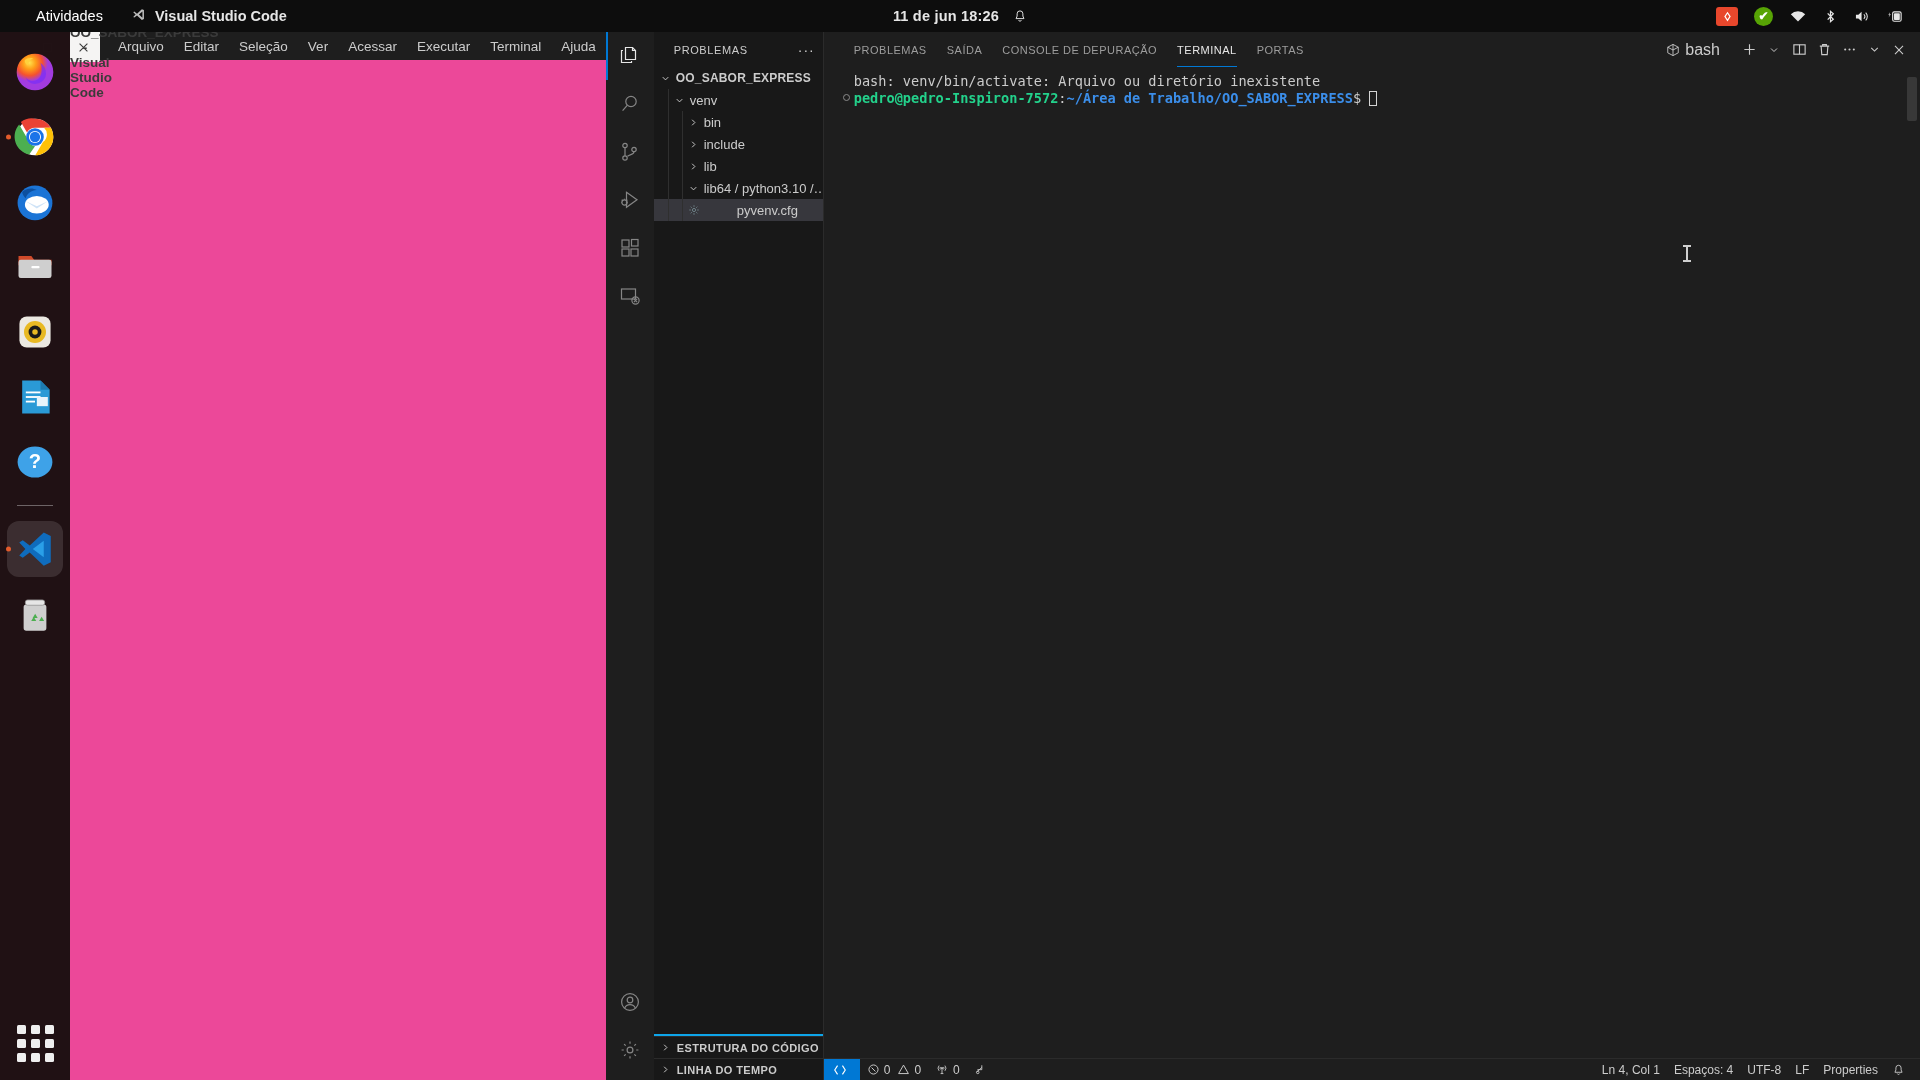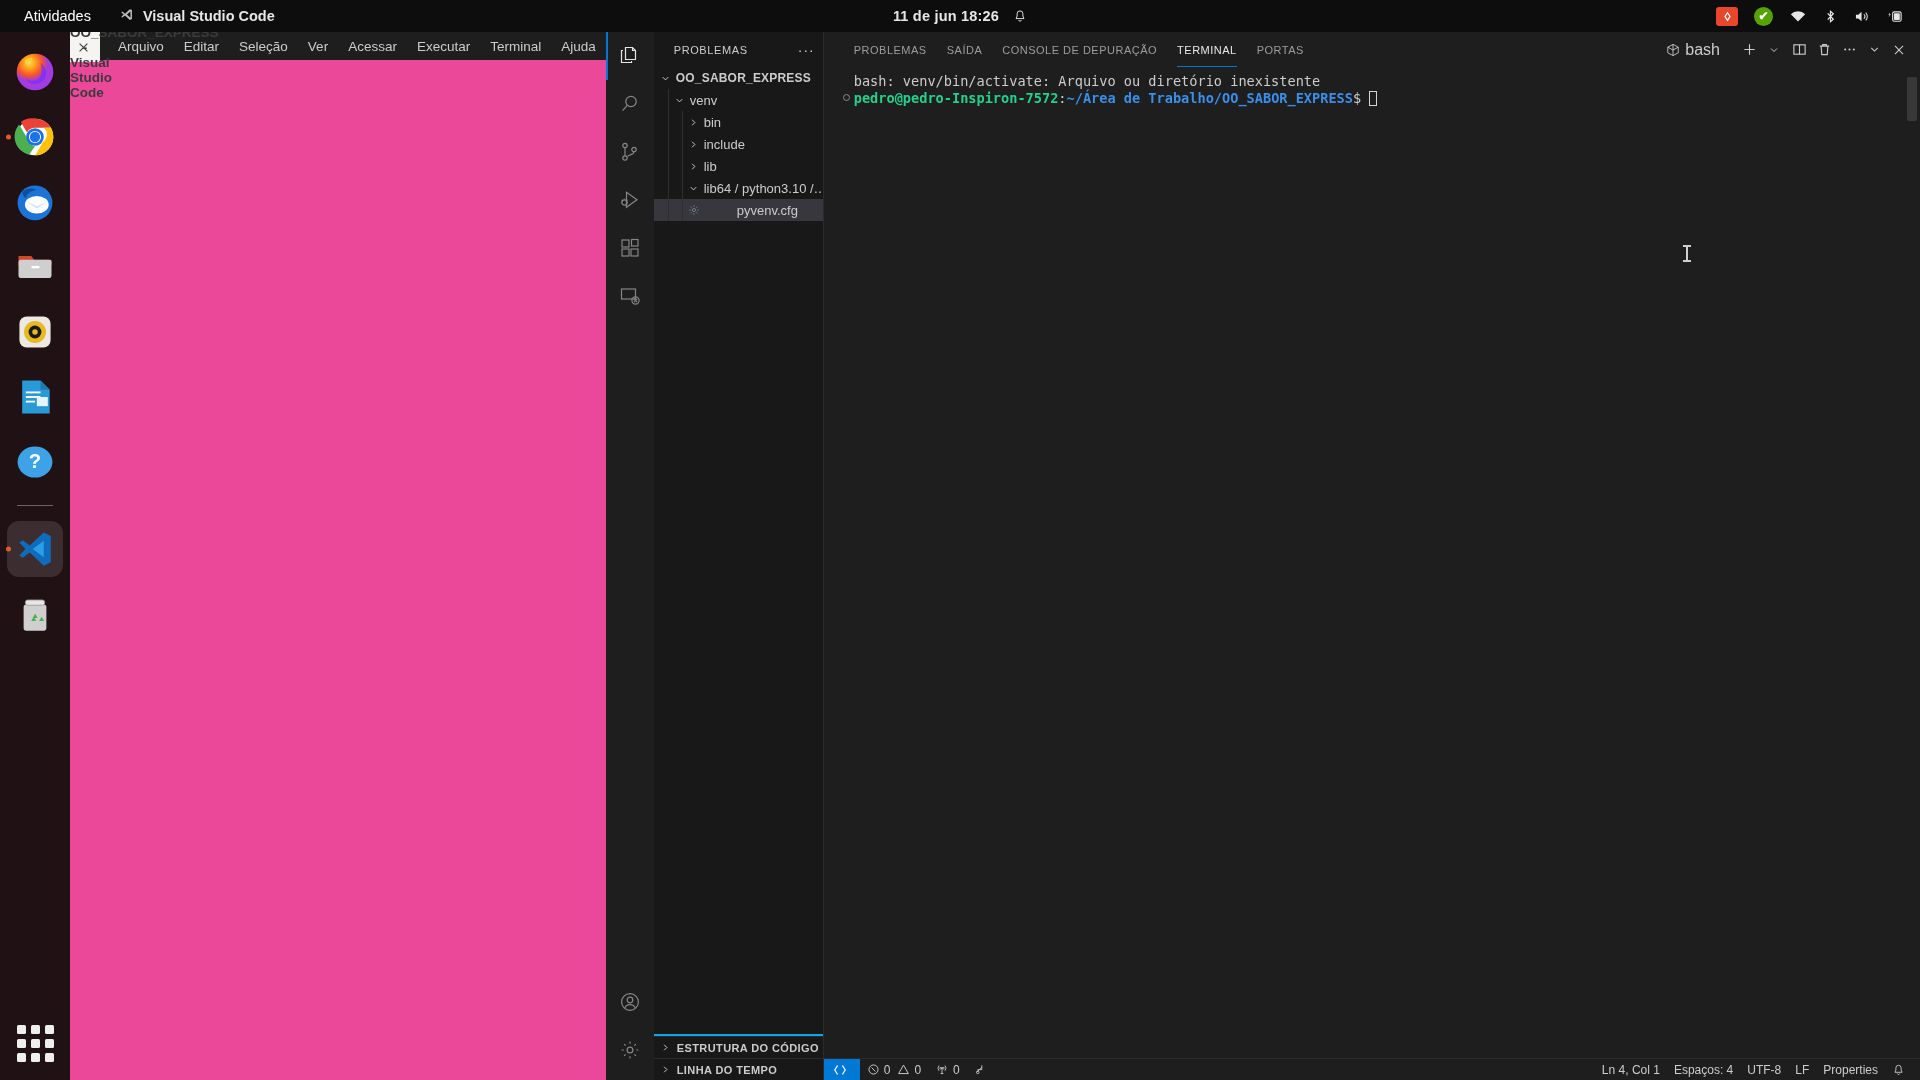--- a/index.html
+++ b/index.html
@@ -8,21 +8,21 @@
     font-family:"Liberation Sans", sans-serif;
     background:#1e1e1e; color:#ccc;
     -webkit-font-smoothing:antialiased;
   }
   
   #gnome-topbar {
     position:absolute; top:0; left:0; width:1920px; height:32px;
     background:#0d0d0d; display:flex; align-items:center;
     font-size:14.5px; color:#e6e6e6; z-index:50;
   }
-  .gt-left { display:flex; align-items:center; gap:28px; padding-left:24px; }
+  .gt-left { display:flex; align-items:center; gap:28px; padding-left:36px; }
   .gt-activities { font-size:14.5px; color:#fff; }
   .gt-app { display:flex; gap:9px; font-weight:600; }
   .gt-center {
     position:absolute; left:0; right:0; margin:auto; width:260px;
     display:flex; align-items:center; justify-content:center; gap:14px;
   }
   .gt-clock { font-weight:600; font-size:14.5px; letter-spacing:.2px; }
   .gt-right {
     position:absolute; right:16px; top:0; height:32px;
     display:flex; align-items:center; gap:16px;

